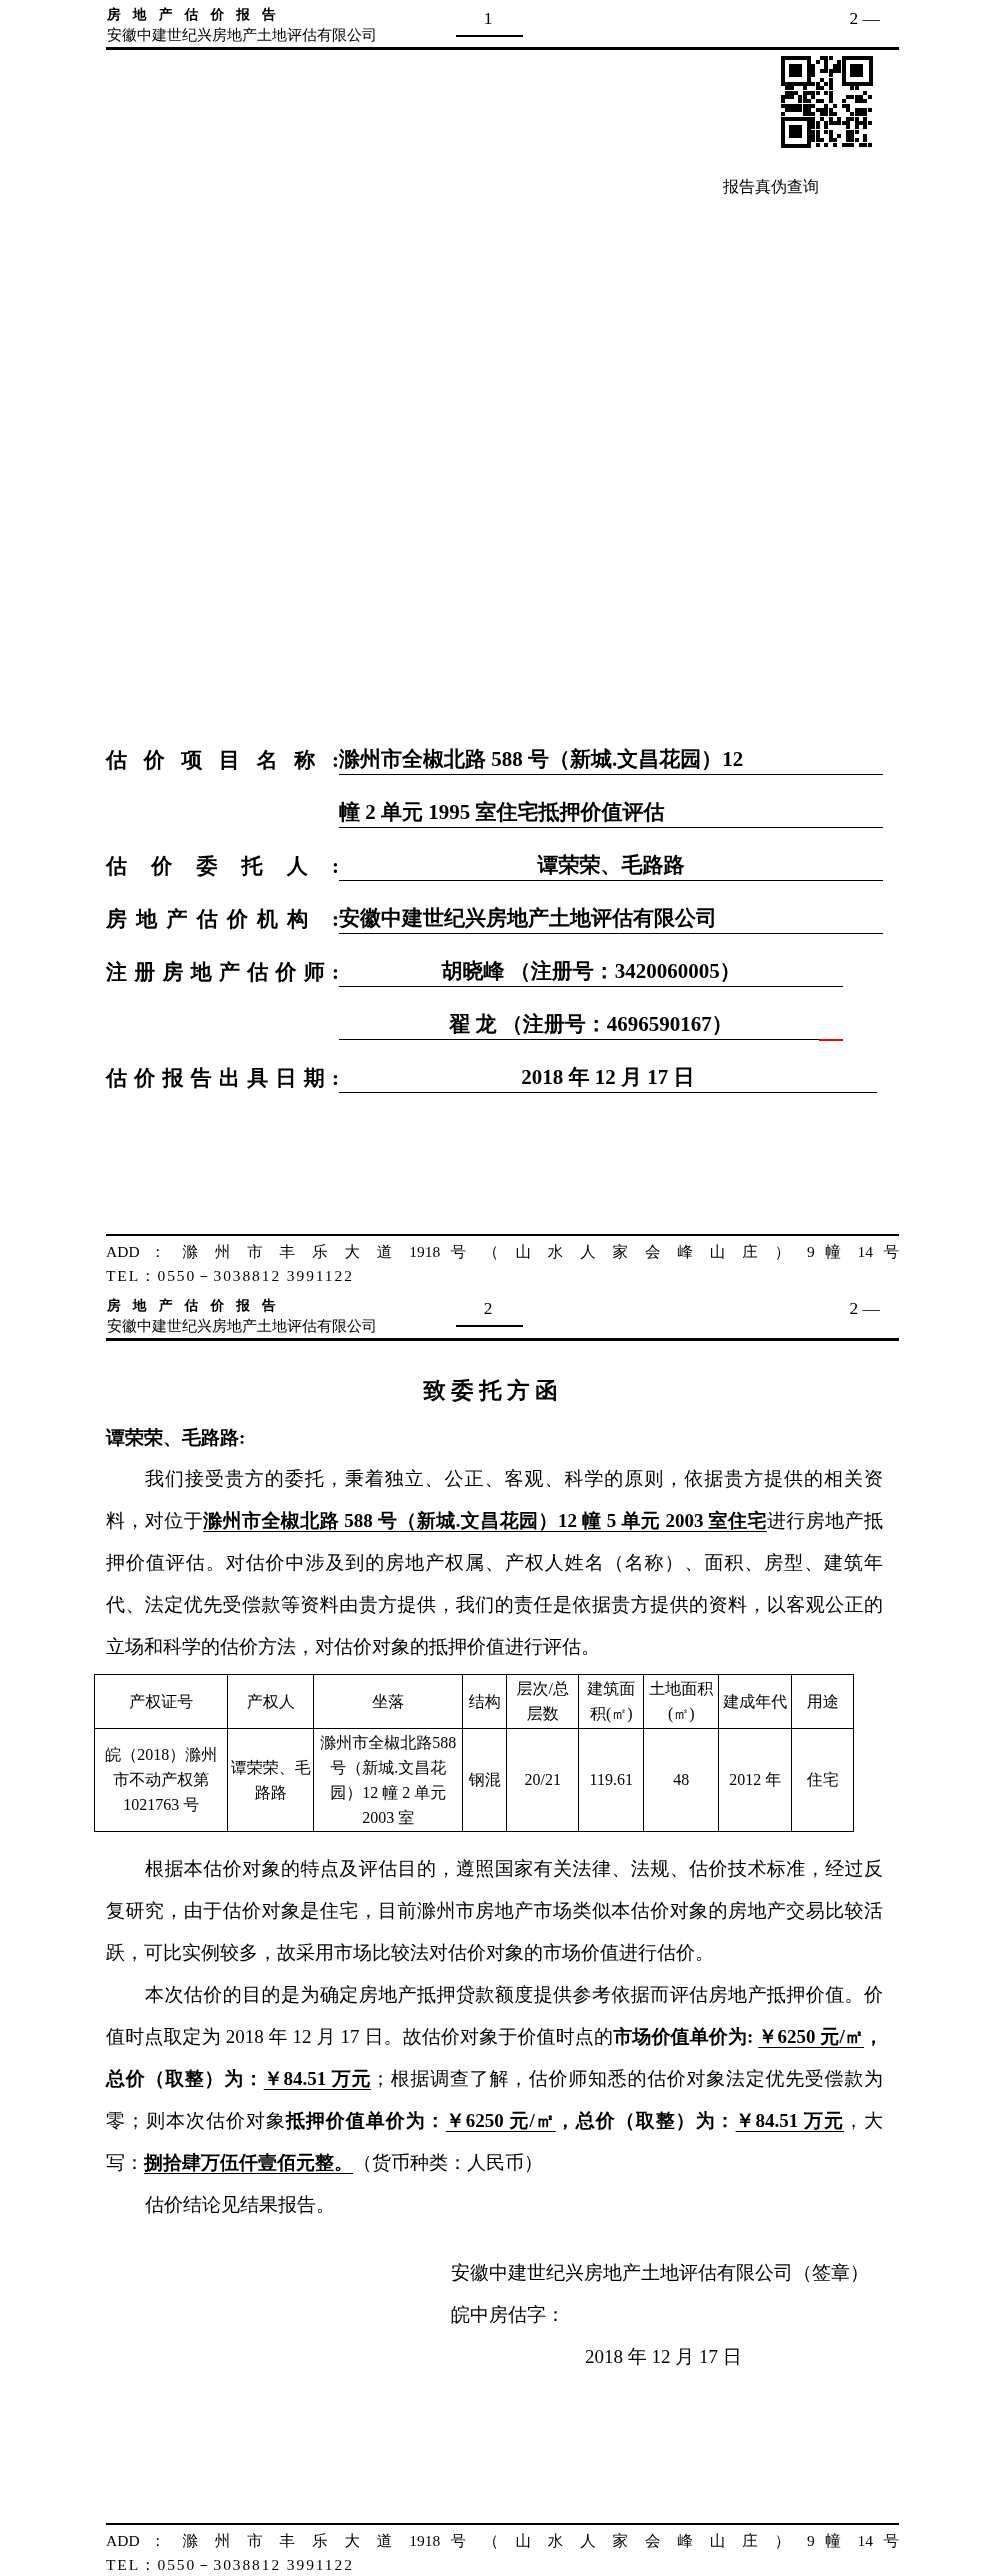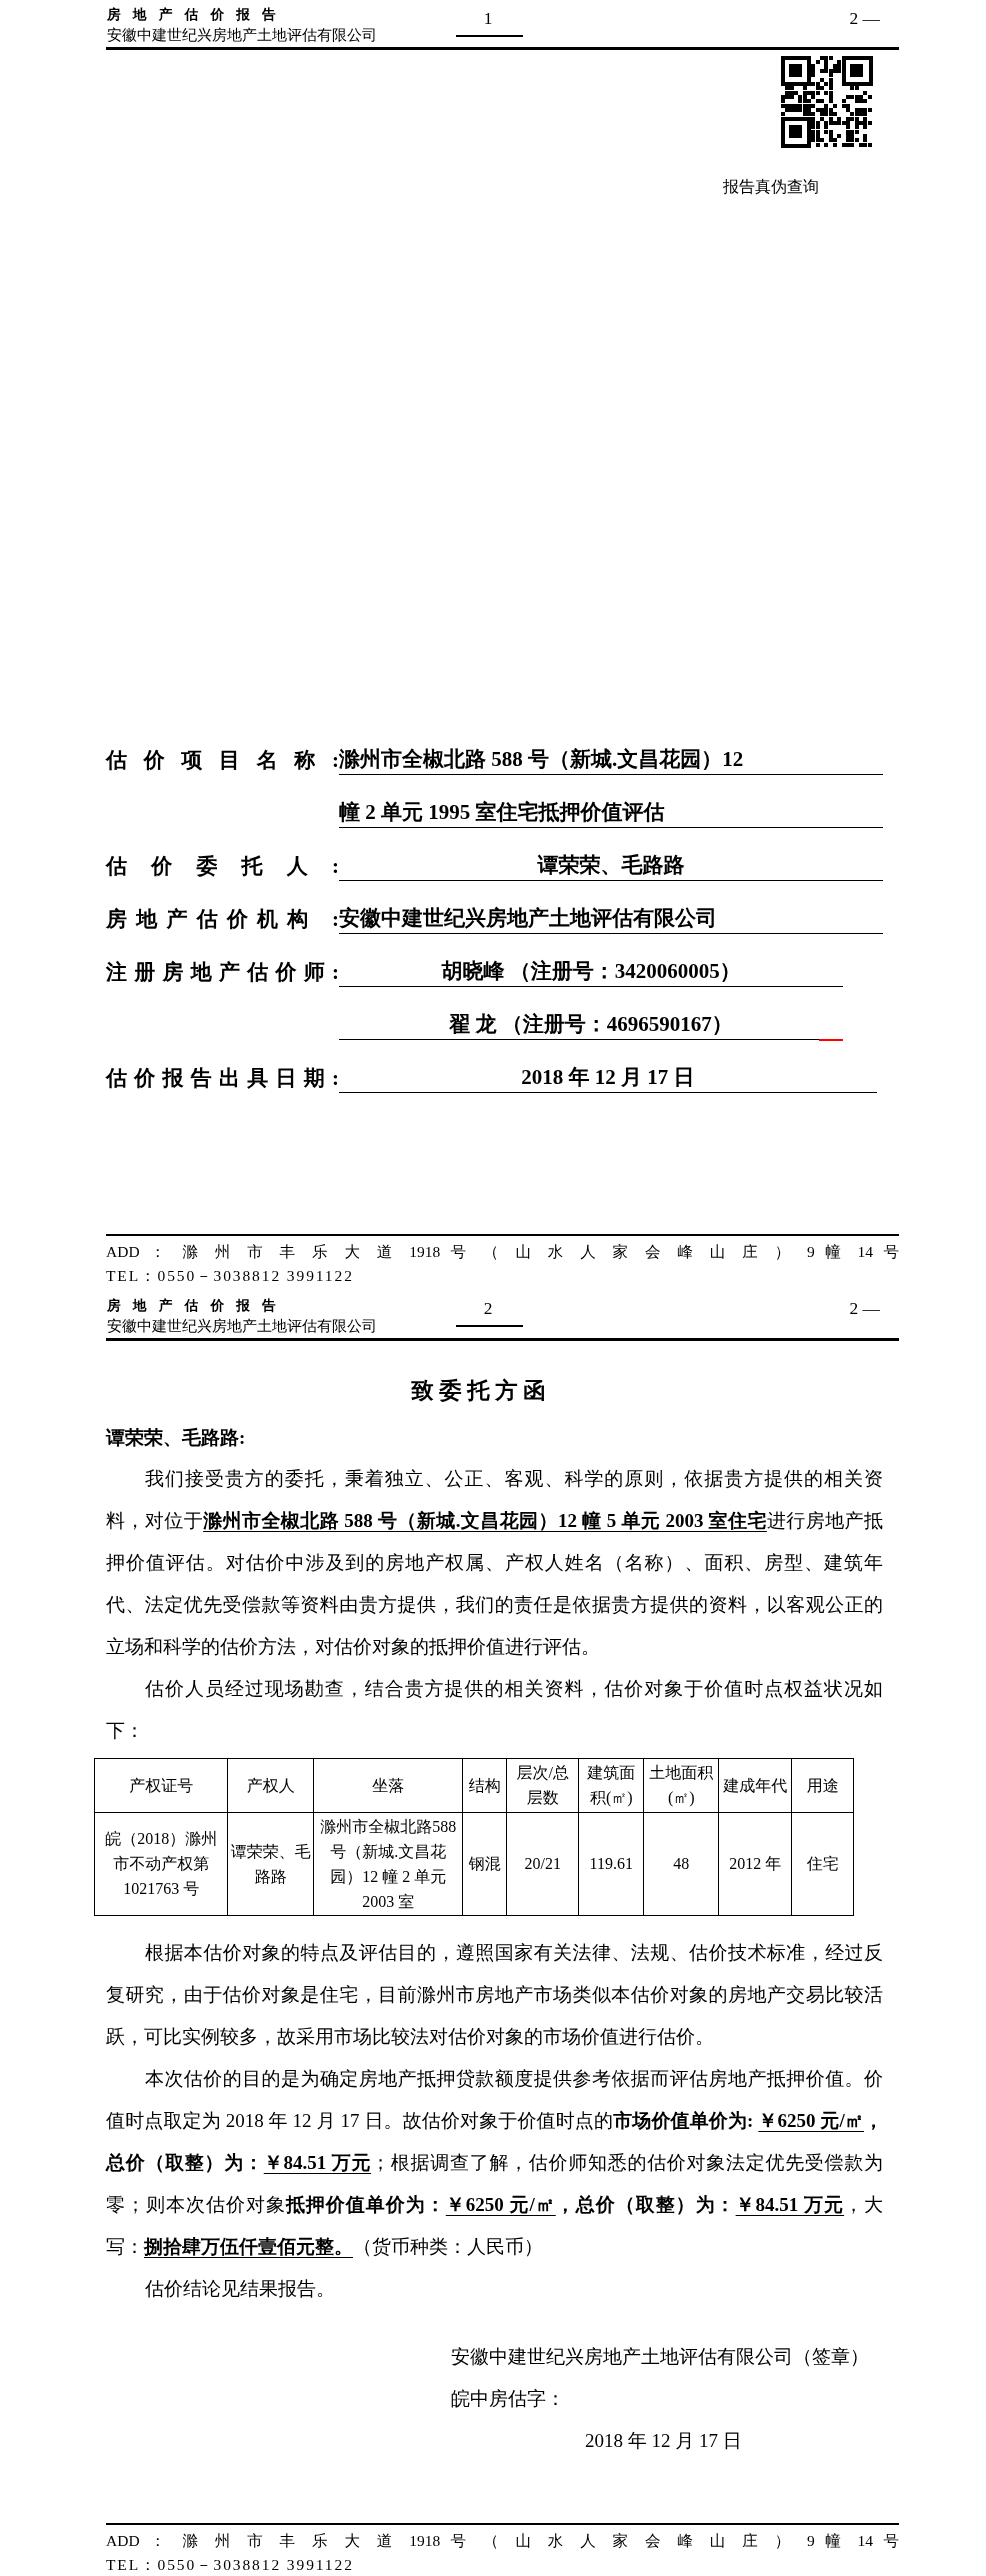--- a/index.html
+++ b/index.html
@@ -43,21 +43,21 @@
   
   .ftr-rule{position:absolute;left:106px;width:793px;height:1.9px;background:#000;}
   .p1 .ftr-rule{top:1234px;} .p2 .ftr-rule{top:1235px;}
   .ftr-add{position:absolute;left:106px;width:793px;font-size:15.5px;
            text-align:justify;text-align-last:justify;white-space:nowrap;}
   .p1 .ftr-add{top:1242px;} .p2 .ftr-add{top:1243px;}
   .ftr-tel{position:absolute;left:106px;font-size:15.5px;letter-spacing:1.9px;white-space:nowrap;}
   .p1 .ftr-tel{top:1266px;} .p2 .ftr-tel{top:1267px;}
 
   
-  .letter-title{position:absolute;top:87px;left:0;width:957px;text-align:center;
+  .letter-title{position:absolute;top:87px;left:12px;width:957px;text-align:center;
                 font-size:22.4px;font-weight:bold;white-space:nowrap;}
   .salutation{position:absolute;top:137px;left:106px;font-size:19px;font-weight:bold;}
   .body-flow{position:absolute;top:170px;left:106px;width:777px;font-size:19px;line-height:42px;
              text-align:justify;}
   .body-flow p{margin:0;text-indent:39px;}
   .seg-b{font-weight:bold;}
   .seg-bu{font-weight:bold;text-decoration:underline;text-underline-offset:3.7px;text-decoration-thickness:1.2px;}
 
   table.props{border-collapse:collapse;table-layout:fixed;width:752px;margin:6.2px 0 0 -11.8px;
               font-size:16px;line-height:25px;text-align:center;}
@@ -298,21 +298,20 @@
     <div class="hdr-pagenum-line" style="top:37px"></div>
     <div class="hdr-pagetotal" style="top:10px">2 —</div>
     <div class="hdr-company" style="top:29px">安徽中建世纪兴房地产土地评估有限公司</div>
     <div class="hdr-rule" style="top:50px"></div>
 
     <div class="letter-title">致 委 托 方 函</div>
     <div class="salutation">谭荣荣、毛路路:</div>
 
     <div class="body-flow">
       <p><span>我们接受贵方的委托，秉着独立、公正、客观、科学的原则，依据贵方提供的相关资料，对位于</span><span class="seg-bu">滁州市全椒北路 588 号（新城.文昌花园）12 幢 5 单元 2003 室住宅</span><span>进行房地产抵押价值评估。对估价中涉及到的房地产权属、产权人姓名（名称）、面积、房型、建筑年代、法定优先受偿款等资料由贵方提供，我们的责任是依据贵方提供的资料，以客观公正的立场和科学的估价方法，对估价对象的抵押价值进行评估。</span></p>
-      <p>估价人员经过现场勘查，结合贵方提供的相关资料，估价对象于价值时点权益状况如下：</p>
 
       <table class="props">
         <colgroup>
           <col style="width:133px">
             <col style="width:86px">
             <col style="width:149px">
           <col style="width:44px">
             <col style="width:72px">
             <col style="width:65px">
           <col style="width:75px">

